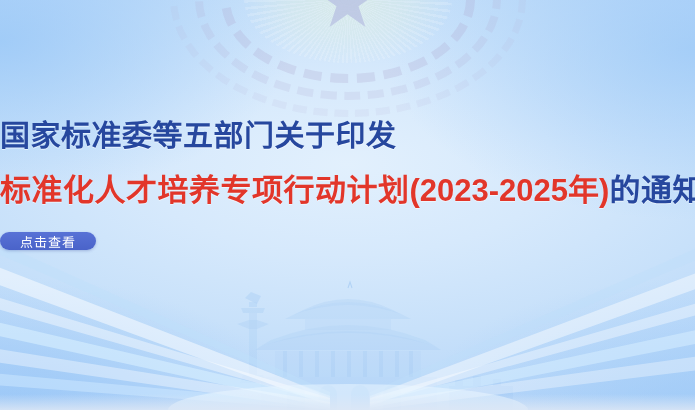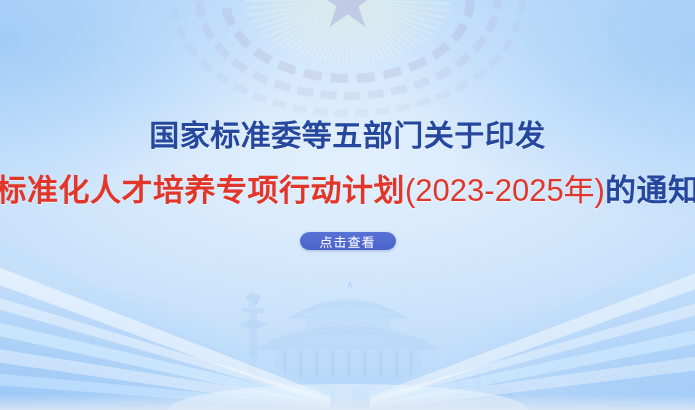--- a/index.html
+++ b/index.html
@@ -143,21 +143,20 @@
     height: 16px;
     background: linear-gradient(to bottom, rgba(222,234,248,0) 0%, rgba(221,231,245,.85) 100%);
   }
 
   
   .content {
     position: absolute;
     inset: 0;
     display: flex;
     flex-direction: column;
-    align-items: center;
     justify-content: flex-start;
   }
 
   .title-line1 {
     margin-top: 121px;
     font-size: 30px;
     font-weight: bold;
     letter-spacing: .5px;
     color: #26479e;
     line-height: 1;
@@ -167,21 +166,21 @@
 
   .title-line2 {
     margin-top: 24px;
     font-size: 31px;
     font-weight: bold;
     line-height: 1;
     white-space: nowrap;
     text-shadow: 0 1px 0 rgba(255,255,255,.5);
   }
   .t-red   { color: #e2362a; letter-spacing: .5px; }
-  .t-years { color: #e2362a; font-weight: normal; letter-spacing: 0; }
+  .t-years { color: #e2362a; font-weight: bold; letter-spacing: 0; }
   .t-blue  { color: #26479e; letter-spacing: .5px; }
 
   .cta-button {
     margin-top: 26px;
     display: inline-flex;
     align-items: center;
     justify-content: center;
     width: 96px;
     height: 18px;
     border: 0;

